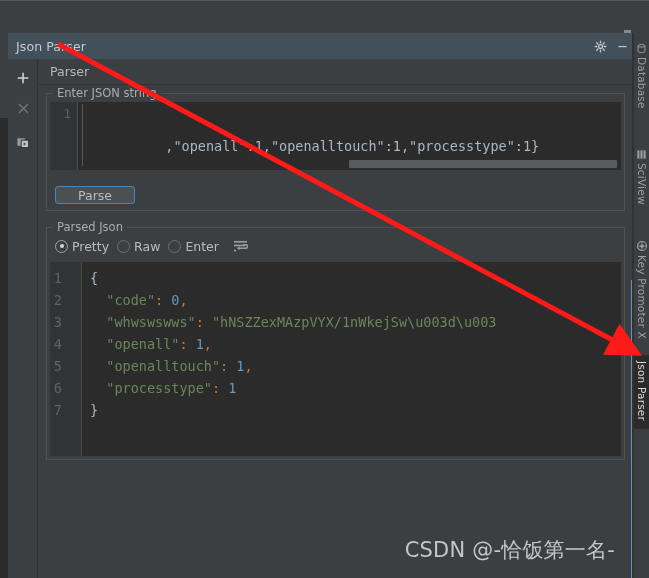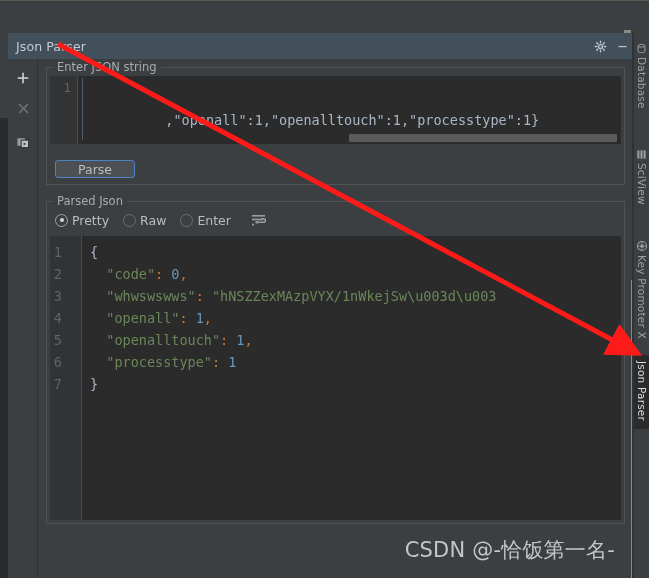--- a/index.html
+++ b/index.html
@@ -67,21 +67,21 @@
   }
 
   
   .group { position: relative; margin: 8px 8px 0 8px; border: 1px solid #4f5356; }
   .group > .legend {
     position: absolute; top: -8px; left: 6px; background: #3c3f41;
     padding: 0 4px; color: #a9acb0; font-size: 11.5px;
   }
 
   .group-enter { height: 118px; }
-  .group-parsed { height: 323px; margin-top: 16px; }
+  .group-parsed { height: 233px; margin-top: 16px; }
 
   
   .editor {
     position: absolute; left: 3px; top: 8px; right: 3px; height: 68px;
     background: #2b2b2b; display: flex; overflow: hidden;
   }
   .gutter {
     width: 28px; background: #313335; color: #606366; font-size: 13px;
     font-family: "DejaVu Sans Mono", "Liberation Mono", monospace;
     text-align: right; padding-right: 6px; padding-top: 4px;
@@ -106,21 +106,21 @@
   
   .parse-btn {
     position: absolute; left: 8px; bottom: 6px; width: 80px; height: 18px;
     background: #4c5052; border: 1px solid #4d82c4; border-radius: 3px;
     color: #bbbbbb; font-size: 12.5px; display: flex; align-items: center; justify-content: center;
   }
 
   
   .radio-row {
     position: absolute; left: 8px; top: 8px; height: 20px; display: flex; align-items: center;
-    gap: 10px;
+    gap: 4px;
   }
   .radio {
     display: flex; align-items: center; gap: 4px; margin-right: 4px;
     color: #bbbbbb; font-size: 12.5px;
   }
   .radio .dot {
     width: 13px; height: 13px; border-radius: 50%;
     border: 1px solid #6b6f72; background: #3c3f41; position: relative;
   }
   .radio.on .dot { border-color: #a0a4a8; }
@@ -232,20 +232,23 @@
       <svg width="15" height="15" viewBox="0 0 16 16">
         <rect x="1.5" y="3.5" width="8" height="8" fill="#9a9da0"></rect>
         <rect x="5.5" y="5.5" width="8" height="8" fill="#bfc2c5" stroke="#2b2b2b" stroke-width="1"></rect>
         <path d="M8.2 8 L10.6 9.5 L8.2 11" fill="#2b2b2b"></path>
       </svg>
     </div>
   </div>
 
   <div class="content">
 
+    <div class="tab-row">
+      <div class="tab">Parser</div>
+    </div>
 
     <div class="group group-enter">
       <div class="legend">Enter JSON string</div>
 
       <div class="editor">
         <div class="gutter">1</div>
         <div class="code">
           <div class="caret-line"></div>
           <span>,"openall":1,"openalltouch":1,"processtype":1}</span>
         </div>

